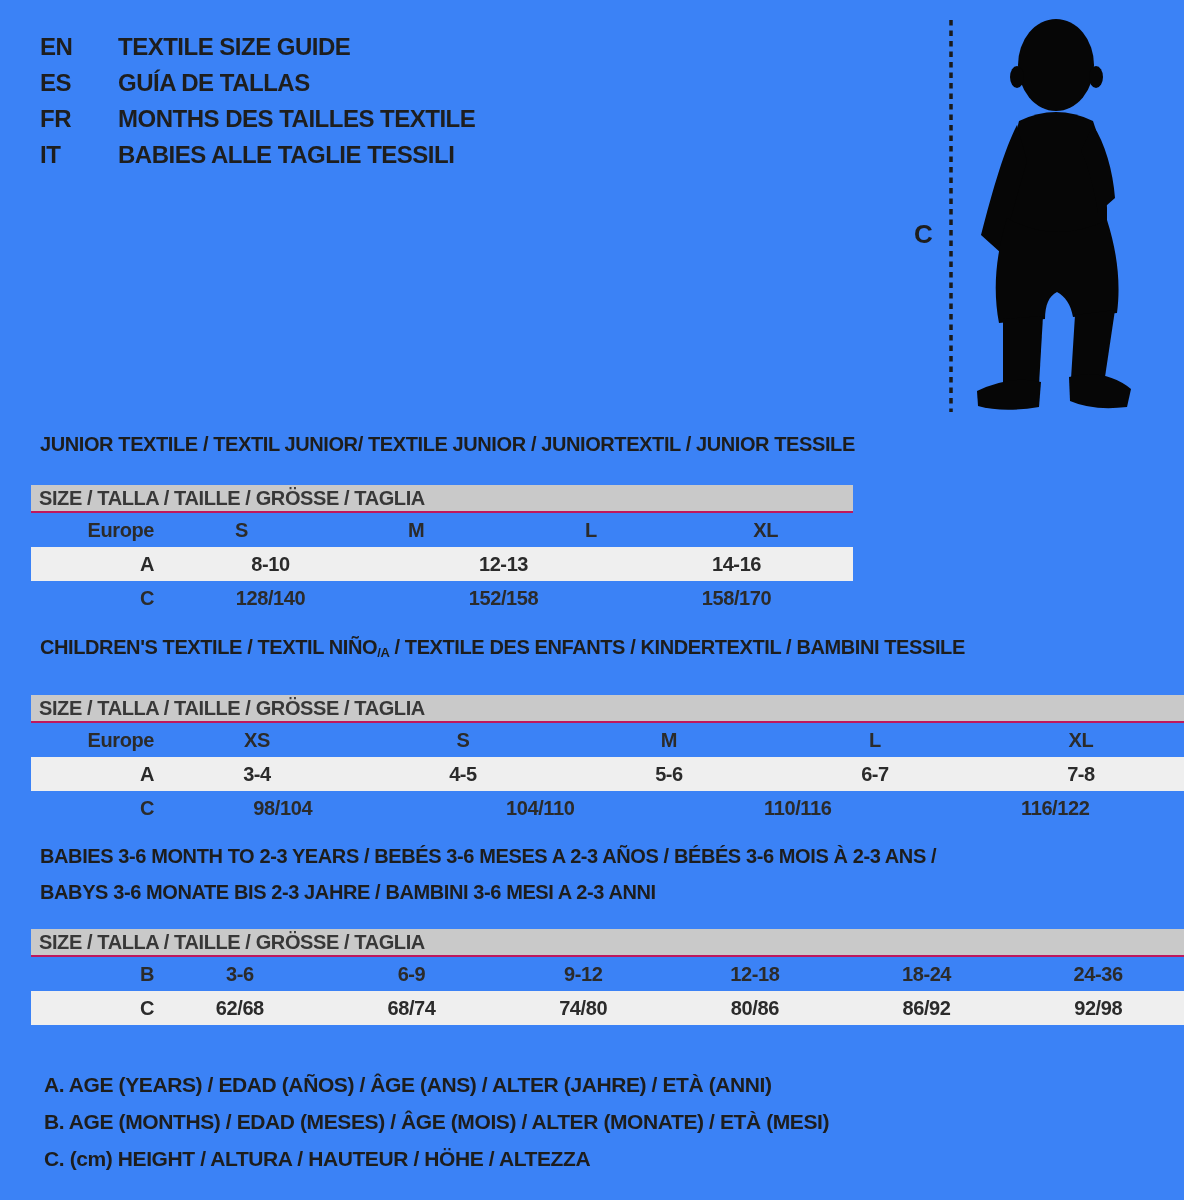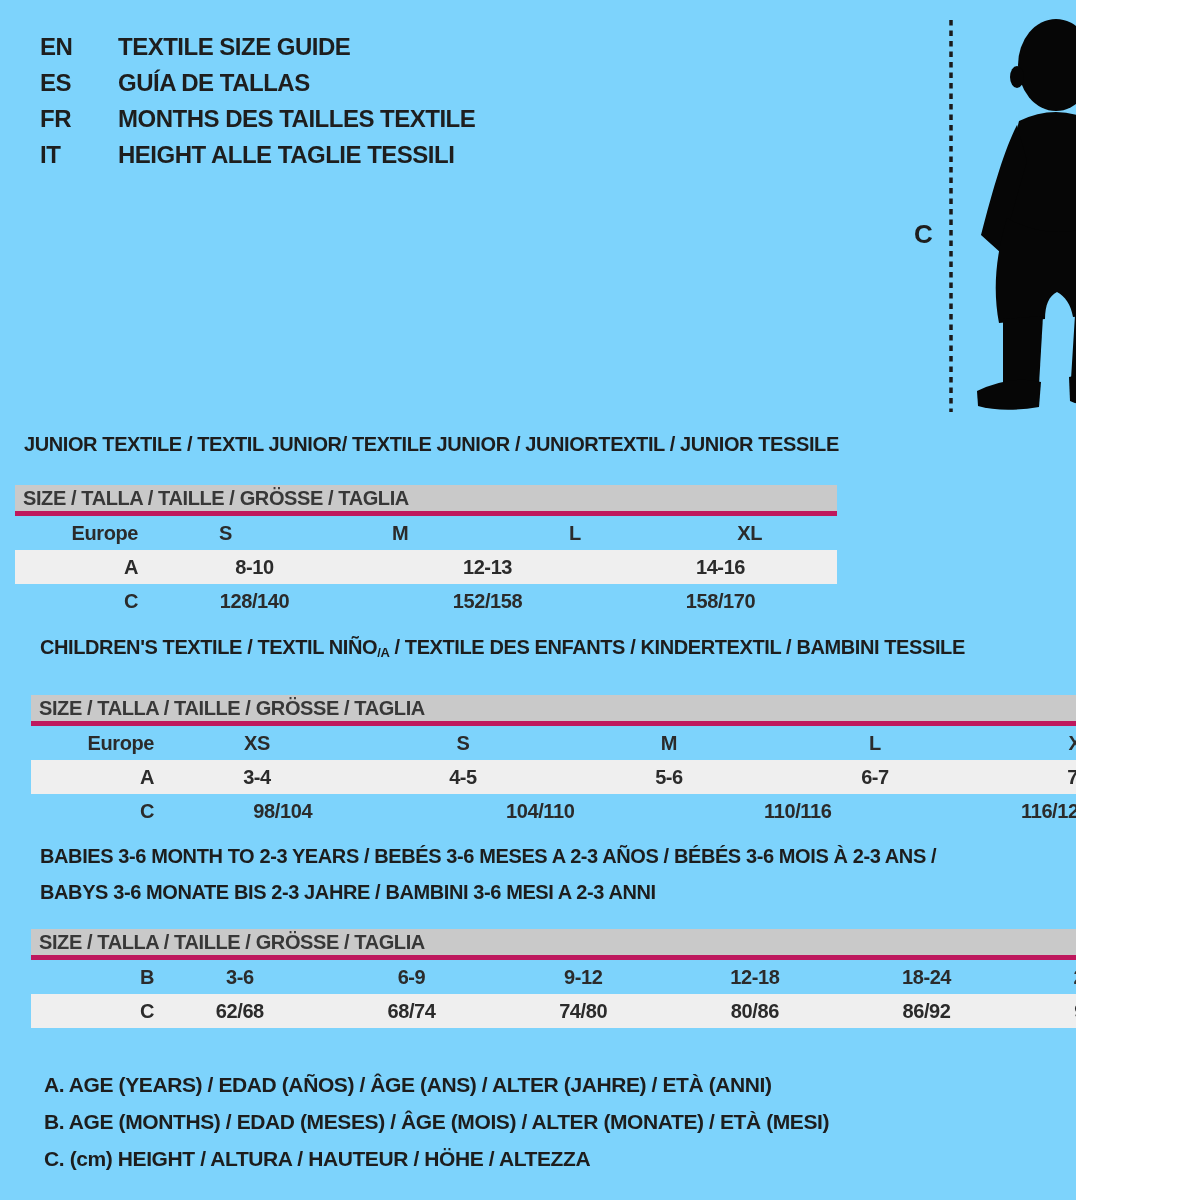--- a/index.html
+++ b/index.html
@@ -1,42 +1,42 @@
 <!DOCTYPE html>
 <html><head>
 <meta charset="utf-8">
 <style>
   html,body{margin:0;padding:0;background:#ffffff;}
   .page{
-    position:relative;width:1076px;height:1200px;background:#7dd3fc;
+    position:relative;width:1184px;height:1200px;background:#3b82f6;
     font-family:"Liberation Sans",sans-serif;color:#242424;overflow:hidden;
   }
   
   .lang-list{position:absolute;left:40px;top:29px;}
   .lang-row{display:flex;height:36px;align-items:center;}
   .lang-code{width:78px;font-weight:bold;font-size:24px;letter-spacing:-0.5px;color:#1e1e1e;}
   .lang-label{font-weight:bold;font-size:24px;letter-spacing:-0.5px;color:#1e1e1e;white-space:nowrap;}
   
   .figure{position:absolute;left:905px;top:8px;width:250px;height:412px;}
   .figure-label{position:absolute;left:914px;top:219px;font-size:26px;font-weight:bold;color:#1e1e1e;}
   
   .section{position:absolute;}
-  .section-junior{left:15px;top:432px;width:822px;height:185px;}
+  .section-junior{left:31px;top:432px;width:822px;height:185px;}
   .section-children{left:31px;top:635px;width:1153px;height:190px;}
   .section-babies{left:31px;top:844px;width:1153px;height:182px;}
   .section-title{position:absolute;left:9px;top:0;font-size:20px;font-weight:bold;
                  letter-spacing:-0.4px;color:#1d1d1d;white-space:nowrap;}
   .title-line{height:25px;line-height:25px;}
   .section-babies .title-line{margin-bottom:11px;}
   .title-small{font-size:13px;vertical-align:-3px;}
   .tbl{position:absolute;left:0;right:0;}
   .section-junior .tbl{top:53px;}
   .section-children .tbl{top:60px;}
   .section-babies .tbl{top:85px;}
-  .tbl-header{height:26px;line-height:26px;background:#c9c9c9;border-bottom:5px solid #be185d;
+  .tbl-header{height:26px;line-height:26px;background:#c9c9c9;border-bottom:2px solid #be185d;
               font-size:20px;font-weight:bold;letter-spacing:-0.4px;padding-left:8px;color:#383838;}
   .tbl-row{display:flex;height:34px;line-height:34px;font-size:20px;font-weight:bold;
            letter-spacing:-0.4px;color:#2b2b2b;}
   .tbl-row.shaded{background:#efefef;}
   .row-label{width:114px;padding-left:9px;text-align:right;}
   .cell{flex:1;text-align:center;}
   
   .edge-sliver{position:absolute;left:1196px;width:4px;}
   .sliver-a{top:695px;height:27px;background:#c9c9c9;}
   .sliver-b{top:756px;height:34px;background:#efefef;}
@@ -60,21 +60,21 @@
       <div class="lang-row">
         <span class="lang-code">ES</span>
         <span class="lang-label">GUÍA DE TALLAS</span>
       </div>
       <div class="lang-row">
         <span class="lang-code">FR</span>
         <span class="lang-label">MONTHS DES TAILLES TEXTILE</span>
       </div>
       <div class="lang-row">
         <span class="lang-code">IT</span>
-        <span class="lang-label">HEIGHT ALLE TAGLIE TESSILI</span>
+        <span class="lang-label">BABIES ALLE TAGLIE TESSILI</span>
       </div>
     </div>
 
   <svg class="figure" viewBox="0 0 250 412" width="250" height="412" aria-hidden="true">
     <line x1="46" y1="12" x2="46" y2="404" stroke="#1a1a1a" stroke-width="3.5" stroke-dasharray="5.5 5"></line>
     <g transform="translate(60,5)" fill="#060606">
       <ellipse cx="91" cy="52" rx="38" ry="46"></ellipse>
       <ellipse cx="52" cy="64" rx="7" ry="11"></ellipse>
       <ellipse cx="131" cy="64" rx="7" ry="11"></ellipse>
       <path d="M54,108 Q91,90 128,108 C136,130 140,160 142,195 L142,215 Q91,235 42,218 L42,195 C44,160 48,130 54,108 Z"></path>

